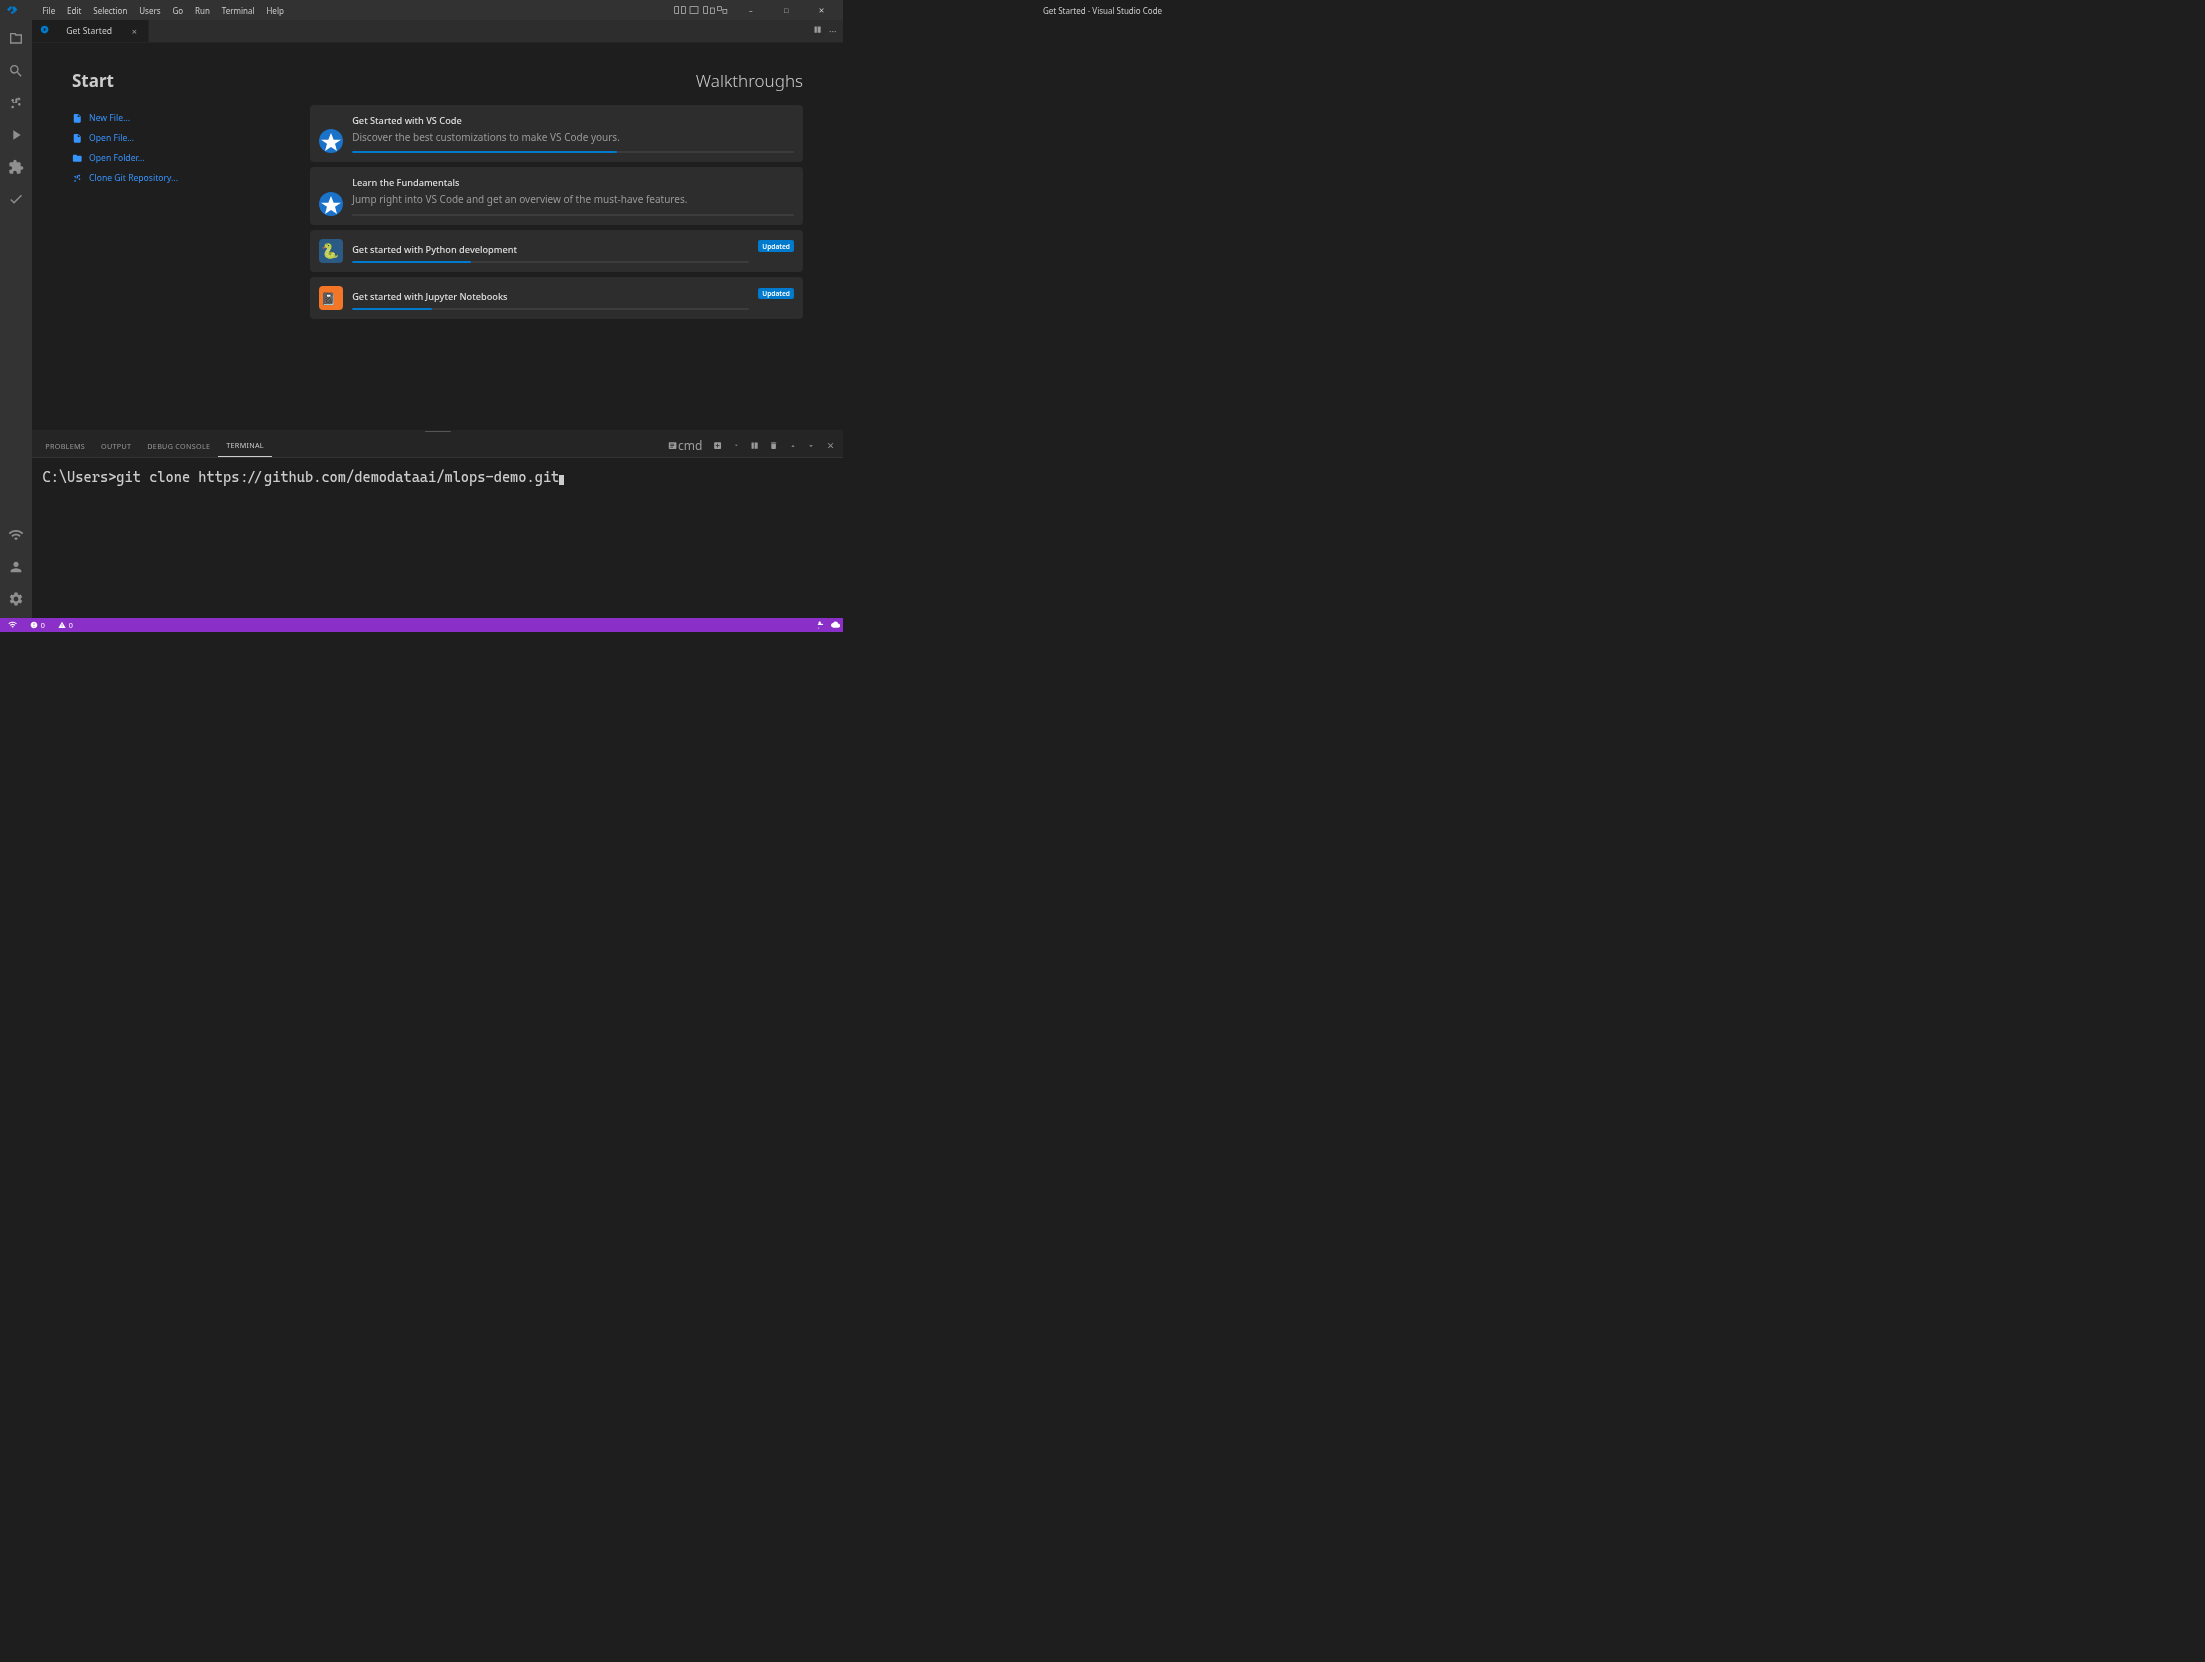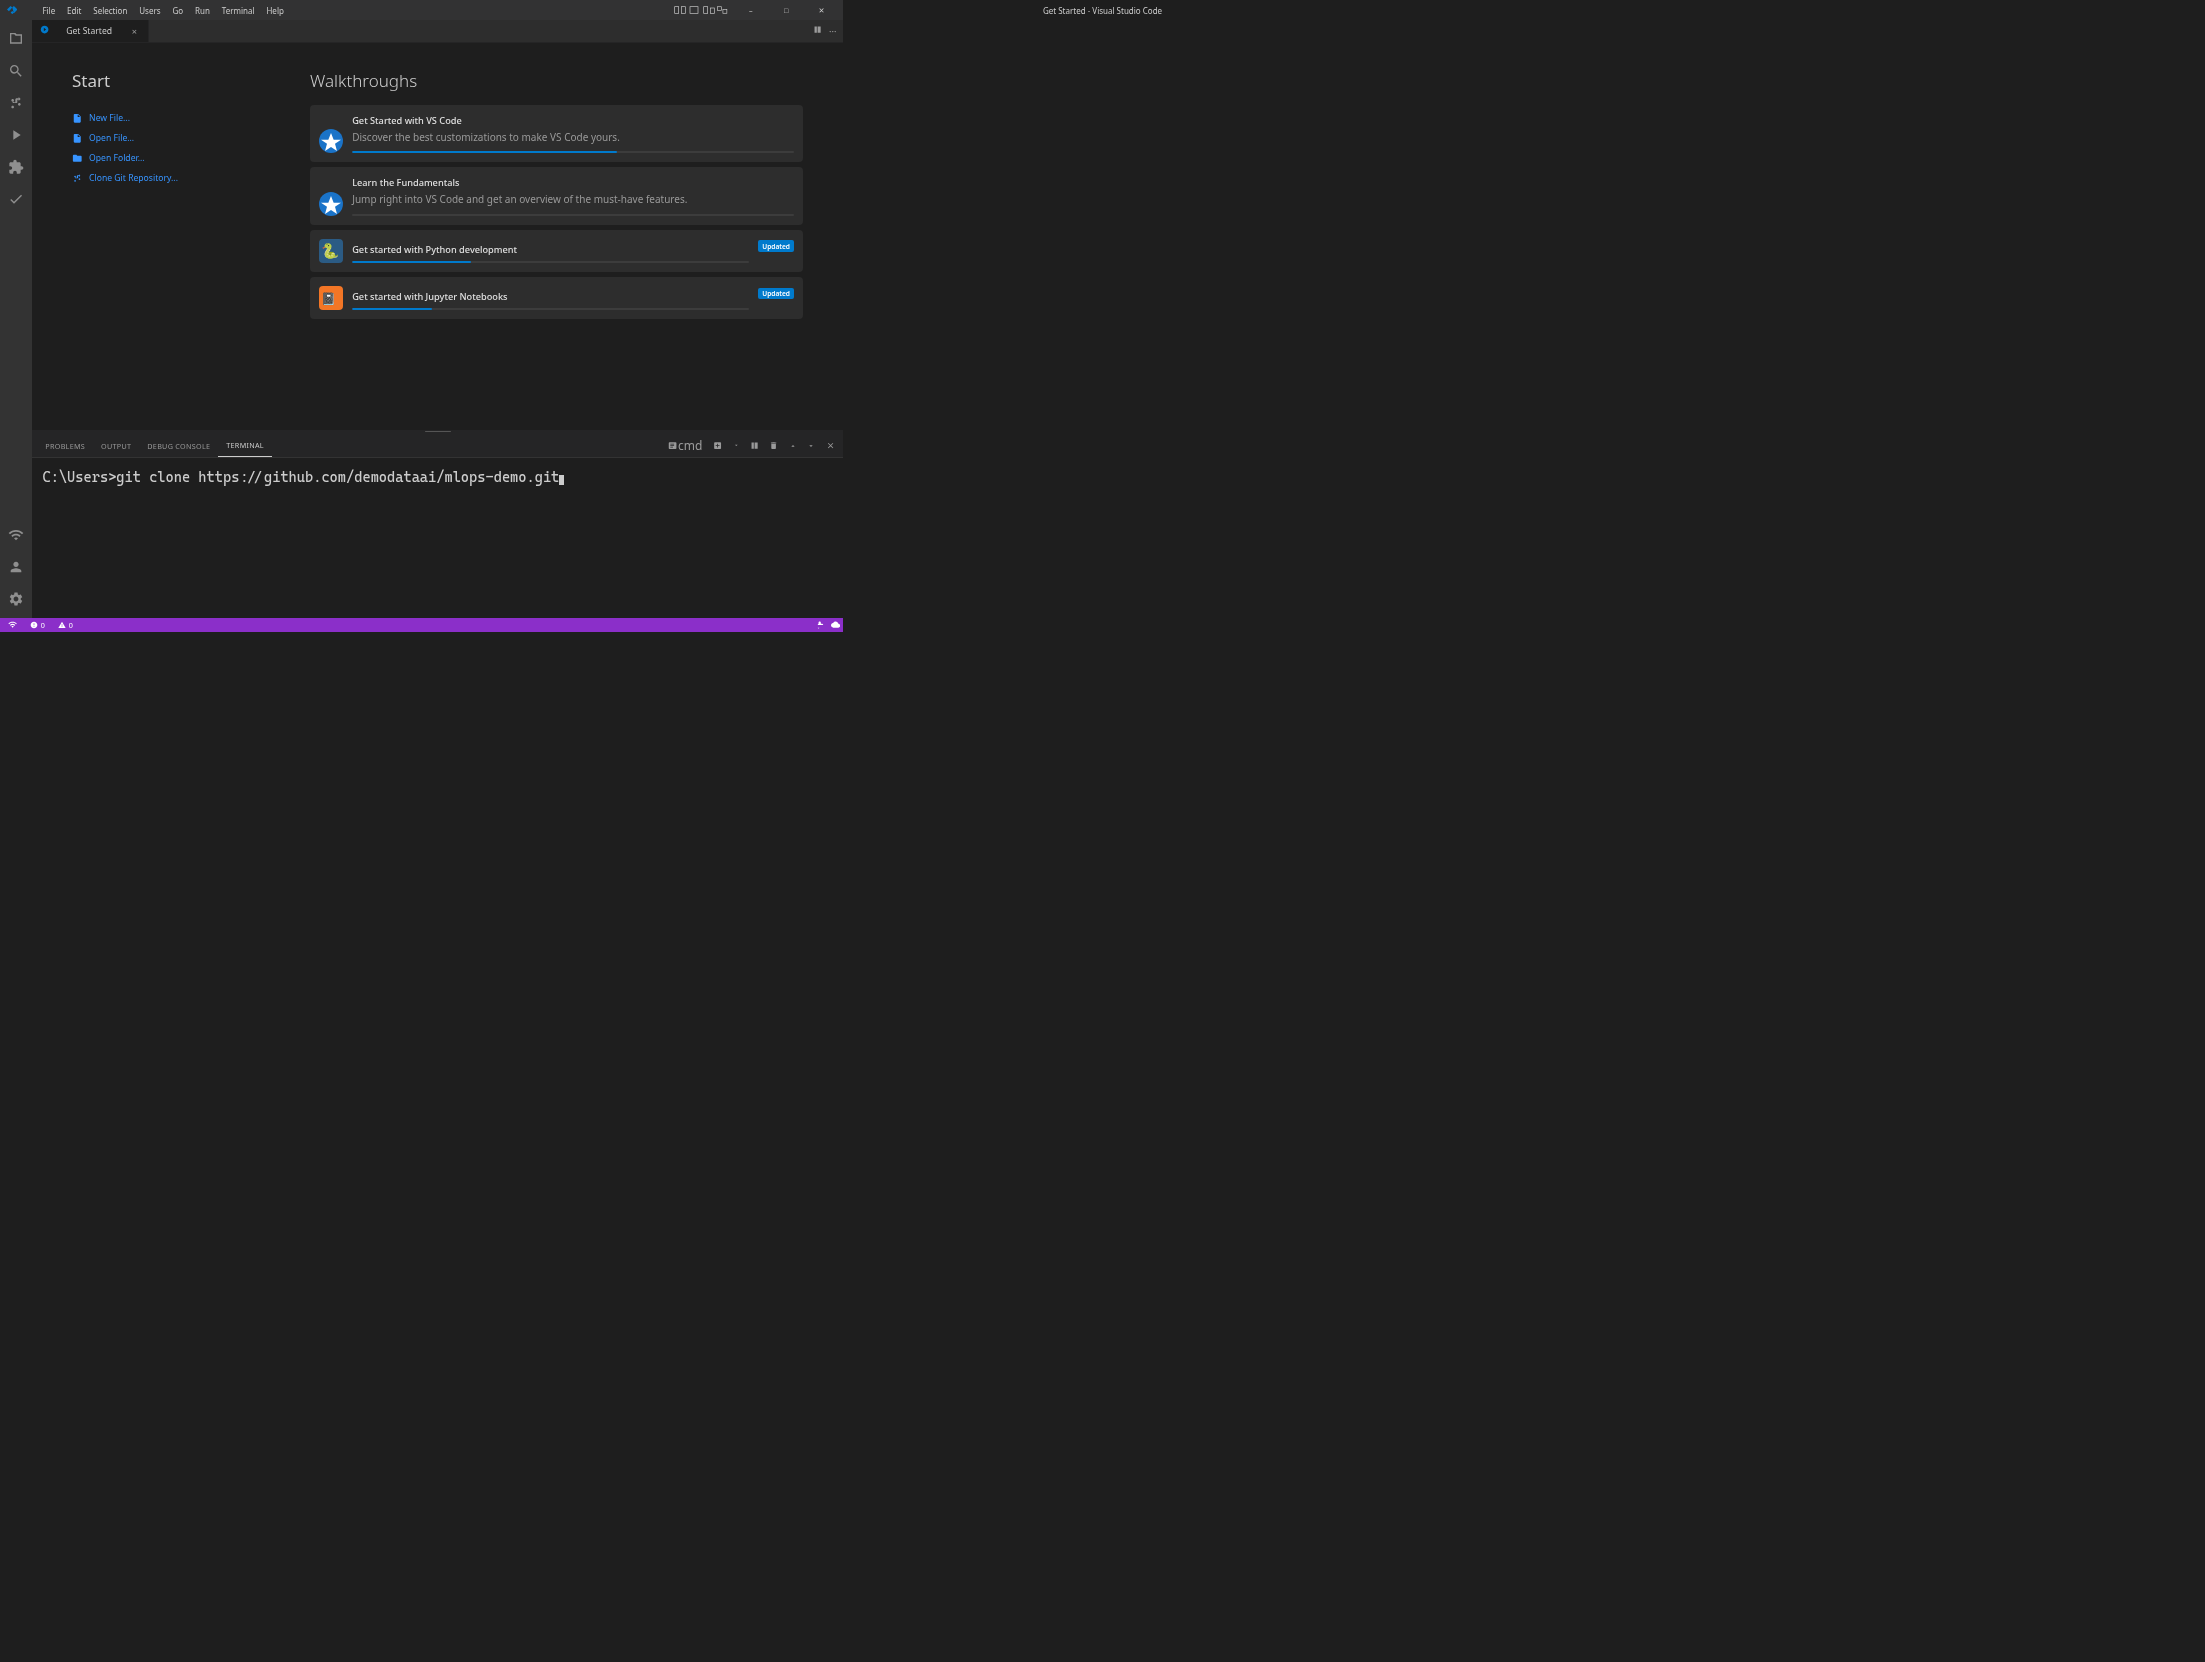--- a/index.html
+++ b/index.html
@@ -183,21 +183,21 @@
       gap: 40px;
       flex: 1;
     }
 
     
     .start-section {
       flex: 0 0 198px;
     }
     .section-title {
       font-size: 17px;
-      font-weight: 400;
+      font-weight: 700;
       color: #cccccc;
       margin-bottom: 16px;
     }
     .start-item {
       display: flex;
       align-items: center;
       gap: 6.6px;
       padding: 4px 0;
       cursor: pointer;
       color: #3794ff;
@@ -214,20 +214,21 @@
 
     
     .walkthroughs-section {
       flex: 1;
     }
     .walkthroughs-title {
       font-size: 17px;
       font-weight: 300;
       color: #cccccc;
       margin-bottom: 13px;
+      text-align: right;
     }
     .walkthrough-card {
       background: #2d2d2d;
       border-radius: 4px;
       padding: 9px;
       margin-bottom: 5.3px;
       cursor: pointer;
       display: flex;
       align-items: flex-end;
       gap: 9.2px;

